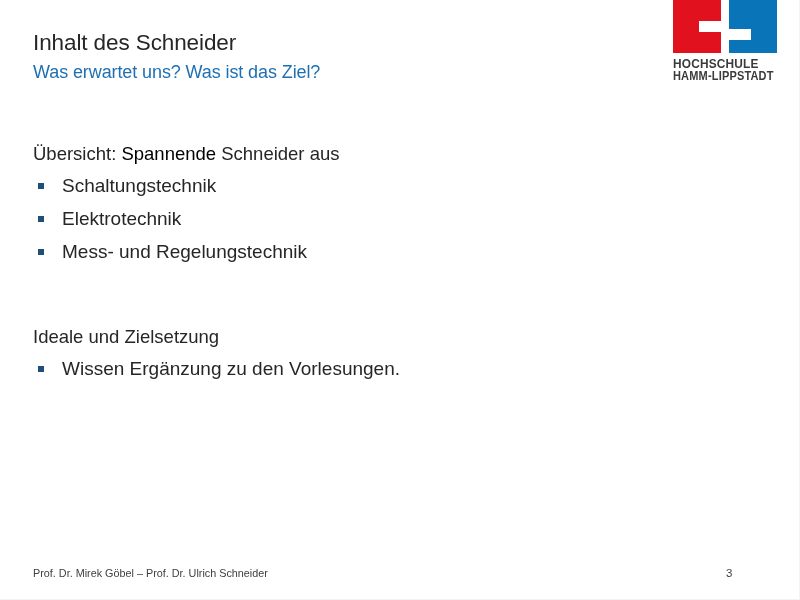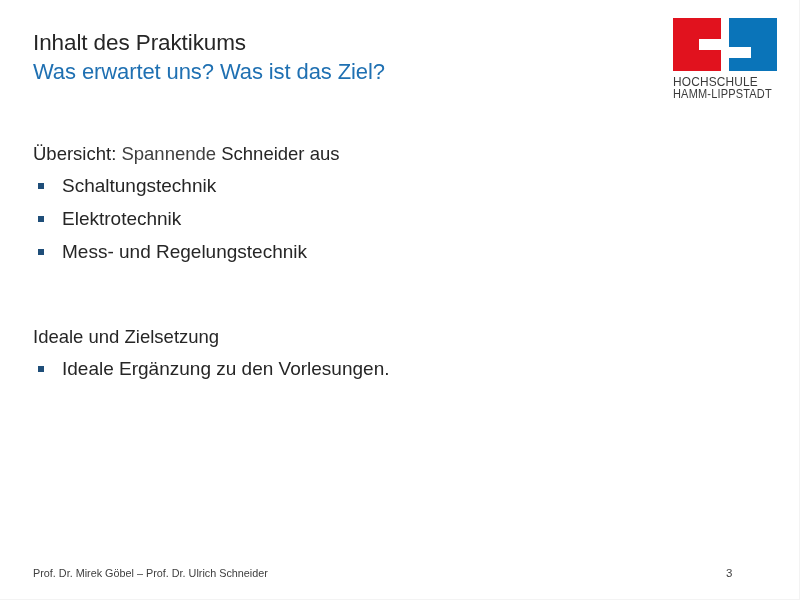--- a/index.html
+++ b/index.html
@@ -29,35 +29,36 @@
   }
   #slide-title {
     font-size: 22.5px;
     line-height: 29px;
     color: #262626;
     font-weight: 400;
     letter-spacing: -0.1px;
     white-space: nowrap;
   }
   #slide-subtitle {
-    font-size: 22px;
+    font-size: 18px;
     line-height: 30px;
     color: #1f70b2;
     font-weight: 400;
     letter-spacing: -0.1px;
     white-space: nowrap;
   }
 
   
   #logo {
     position: absolute;
     left: 673px;
-    top: 18px;
+    top: 0;
     width: 104px;
     height: 84px;
+    font-weight: bold;
   }
   #logo-mark {
     position: relative;
     width: 104px;
     height: 53px;
   }
   .logo-sq {
     position: absolute;
     top: 0;
     width: 48px;
@@ -97,21 +98,21 @@
     top: 139px;
     width: 640px;
   }
   .lead-line {
     font-size: 18.5px;
     line-height: 30px;
     color: #262626;
     margin-bottom: 2px;
     white-space: nowrap;
   }
-  .lead-line .accent-red { color: #404040; }
+  .lead-line .accent-red { color: #000000; }
   ul.bullets {
     list-style: none;
     margin: 0;
     padding: 0;
   }
   ul.bullets li {
     position: relative;
     font-size: 19px;
     line-height: 30px;
     color: #262626;
@@ -149,21 +150,21 @@
     line-height: 14px;
     color: #404040;
   }
 </style>
 </head>
 <body>
 
 <div id="slide">
 
   <div id="title-block">
-    <div id="slide-title">Inhalt des Praktikums</div>
+    <div id="slide-title">Inhalt des Schneider</div>
     <div id="slide-subtitle">Was erwartet uns? Was ist das Ziel?</div>
   </div>
 
   <div id="logo">
     <div id="logo-mark">
       <div class="logo-sq" id="logo-sq-red"></div>
       <div class="logo-sq" id="logo-sq-blue"></div>
       <div class="logo-notch" id="logo-notch-red"></div>
       <div class="logo-notch" id="logo-notch-blue"></div>
     </div>
@@ -197,21 +198,21 @@
 
     <div id="spacer-block"></div>
 
     <div>
       <div class="lead-line">
         <span>Ideale und Zielsetzung</span><span class="accent-red"></span><span></span>
       </div>
       <ul class="bullets">
         <li>
           <span class="bullet-sq"></span>
-          <span>Ideale Ergänzung zu den Vorlesungen.</span>
+          <span>Wissen Ergänzung zu den Vorlesungen.</span>
         </li>
       </ul>
     </div>
 
   </div>
 
   <div id="footer-author">Prof. Dr. Mirek Göbel – Prof. Dr. Ulrich Schneider</div>
   <div id="footer-pagenum">3</div>
 
 </div>

